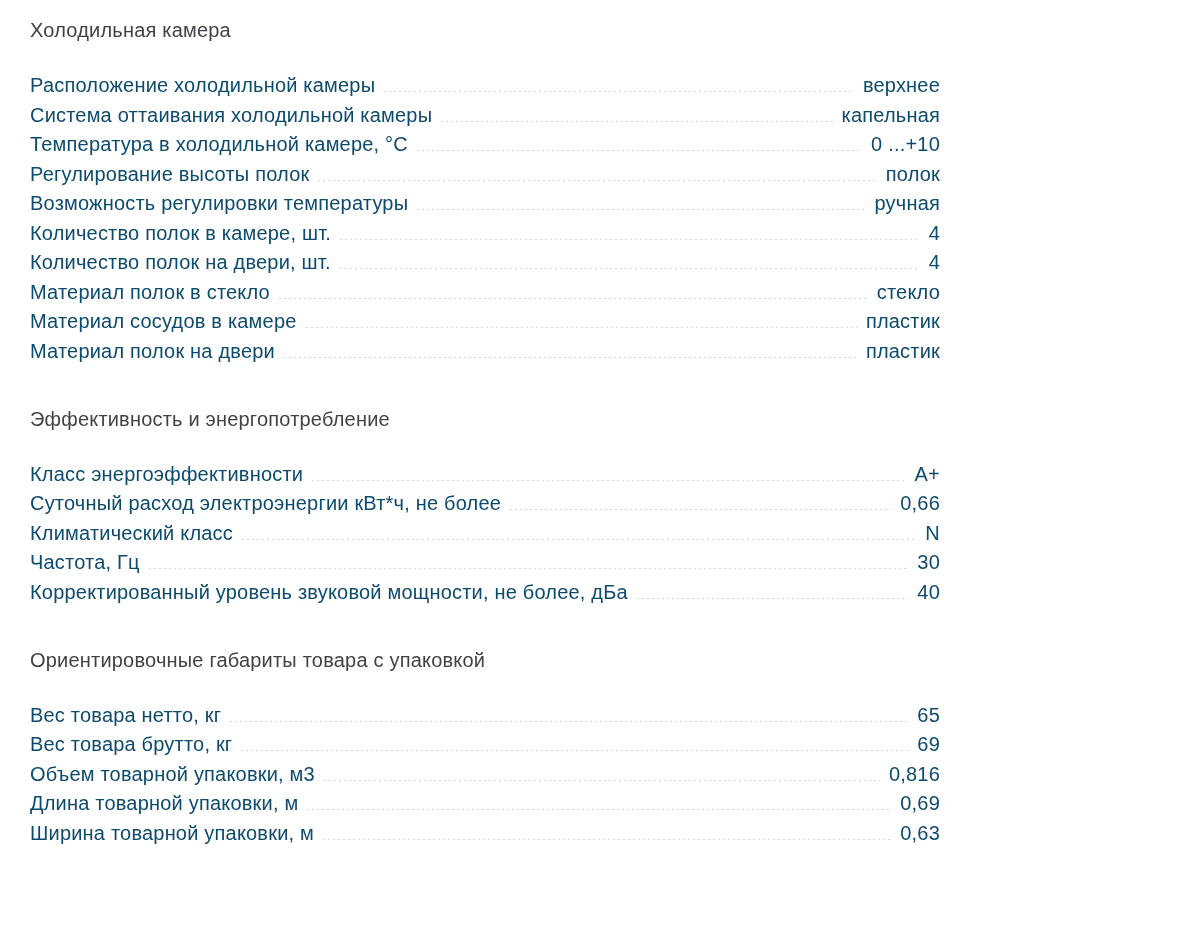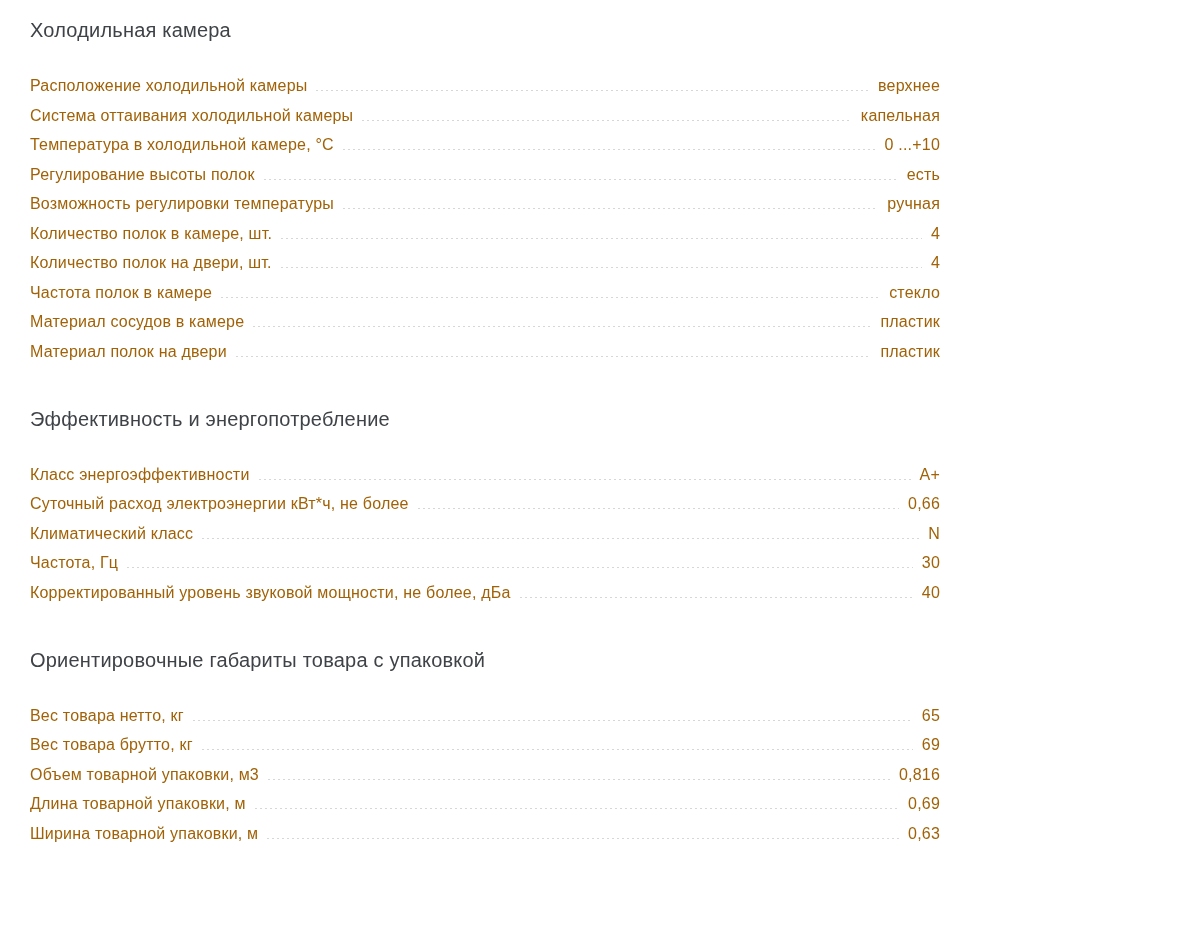--- a/index.html
+++ b/index.html
@@ -24,24 +24,24 @@
     font-size: 20px;
     line-height: 24px;
     font-weight: 500;
     color: #3f4347;
     letter-spacing: 0.2px;
     margin: 0 0 34px 0;
   }
   .spec-row {
     display: flex;
     align-items: baseline;
-    font-size: 16px;
+    font-size: 20px;
     line-height: 19px;
     letter-spacing: 0.2px;
-    color: #a16207;
+    color: #0c4a6e;
     margin-bottom: 10.5px;
   }
   .spec-row:last-child {
     margin-bottom: 0;
   }
   .spec-label {
     white-space: nowrap;
     flex: 0 0 auto;
   }
   .leader {
@@ -83,21 +83,21 @@
 
   <div class="spec-row">
     <span class="spec-label">Температура в холодильной камере, °С</span>
     <span class="leader"></span>
     <span class="spec-value">0 ...+10</span>
   </div>
 
   <div class="spec-row">
     <span class="spec-label">Регулирование высоты полок</span>
     <span class="leader"></span>
-    <span class="spec-value">есть</span>
+    <span class="spec-value">полок</span>
   </div>
 
   <div class="spec-row">
     <span class="spec-label">Возможность регулировки температуры</span>
     <span class="leader"></span>
     <span class="spec-value">ручная</span>
   </div>
 
   <div class="spec-row">
     <span class="spec-label">Количество полок в камере, шт.</span>
@@ -105,21 +105,21 @@
     <span class="spec-value">4</span>
   </div>
 
   <div class="spec-row">
     <span class="spec-label">Количество полок на двери, шт.</span>
     <span class="leader"></span>
     <span class="spec-value">4</span>
   </div>
 
   <div class="spec-row">
-    <span class="spec-label">Частота полок в камере</span>
+    <span class="spec-label">Материал полок в стекло</span>
     <span class="leader"></span>
     <span class="spec-value">стекло</span>
   </div>
 
   <div class="spec-row">
     <span class="spec-label">Материал сосудов в камере</span>
     <span class="leader"></span>
     <span class="spec-value">пластик</span>
   </div>
 

